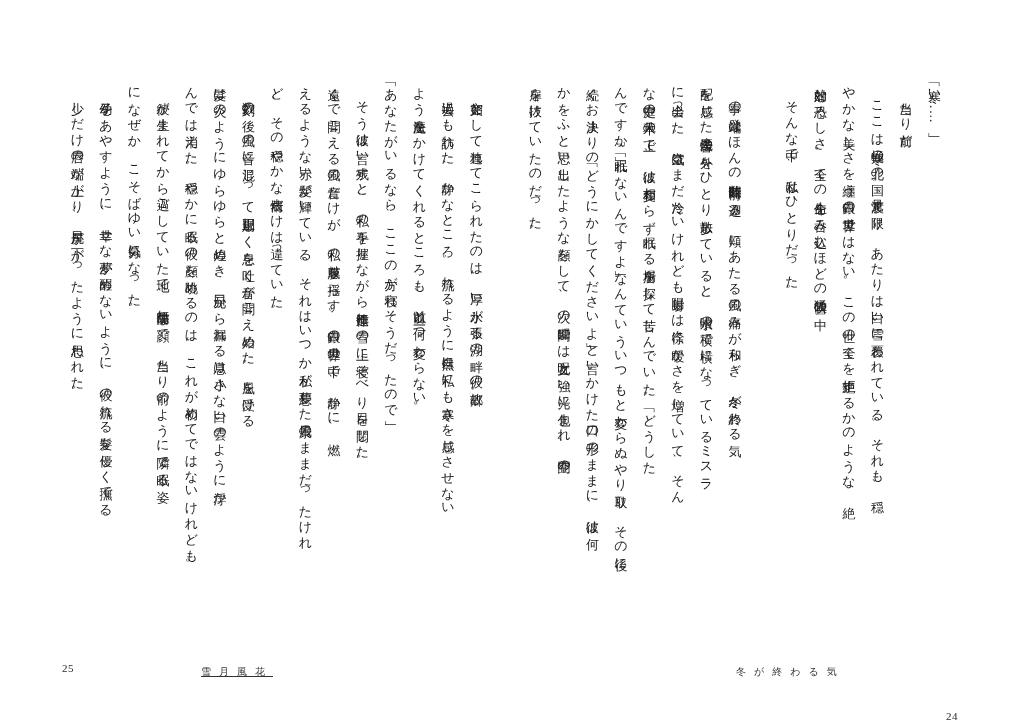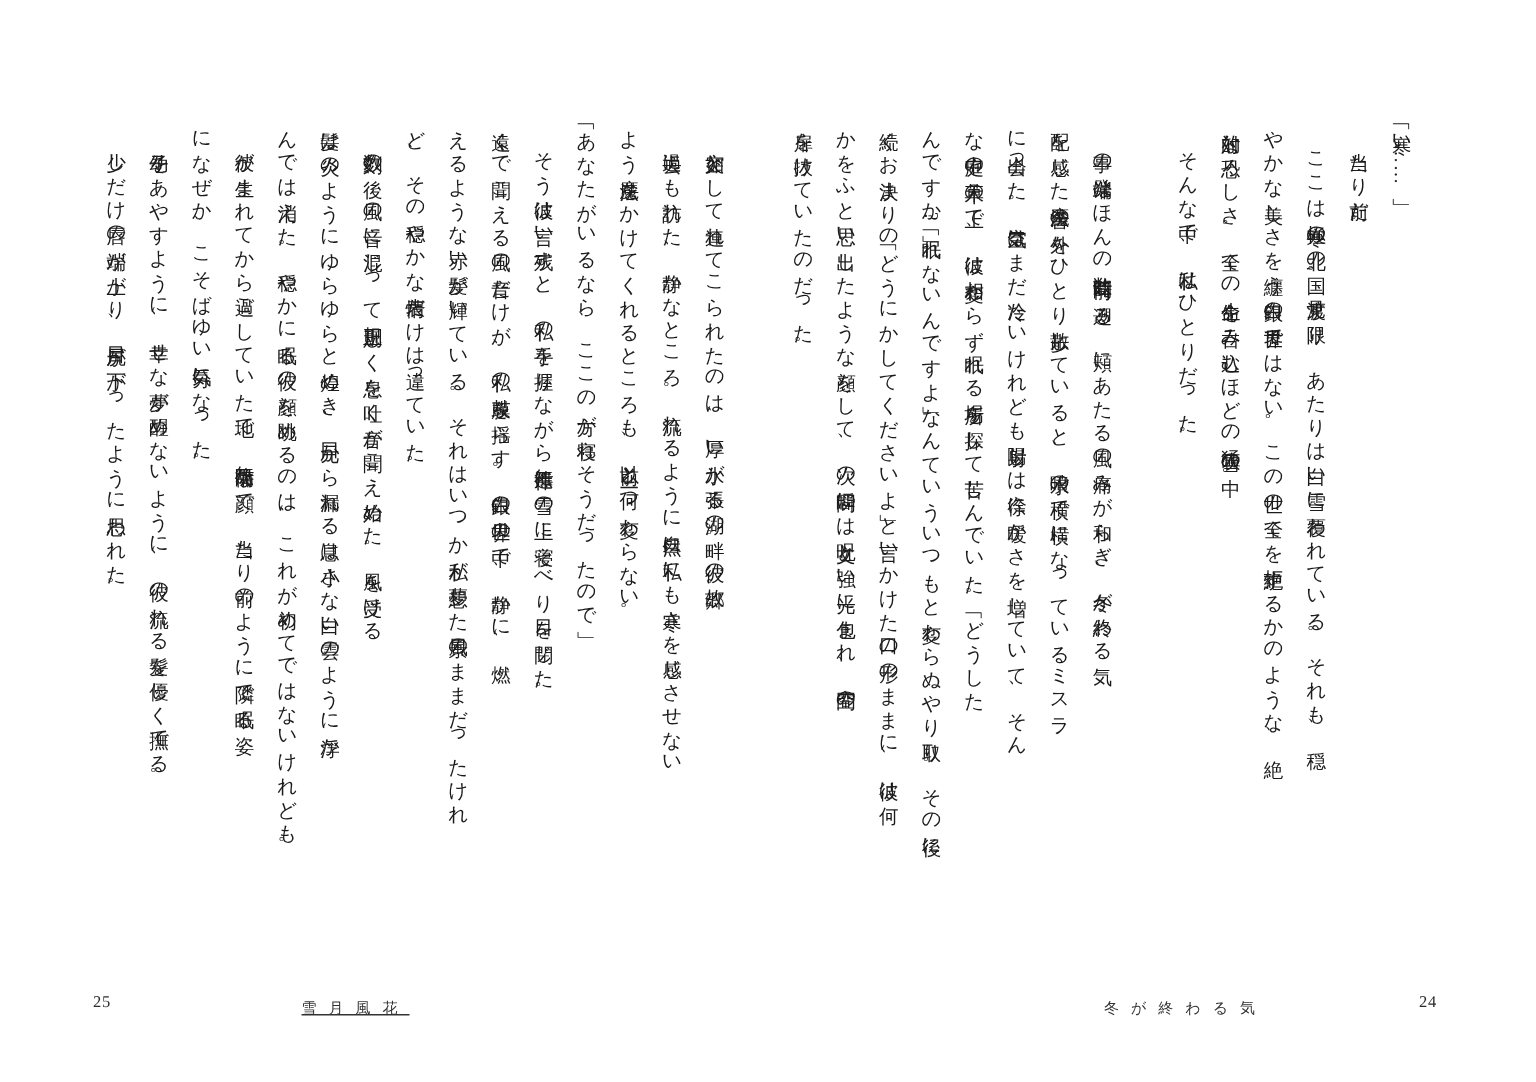--- a/index.html
+++ b/index.html
@@ -28,21 +28,21 @@
     color: #1b1b1b;
   }
   #right-text { left: 520px; }  
   #left-text  { left: 62px;  }  
   .line { white-space: nowrap; }
   .line.indent { text-indent: 14px; }       
   .line.blank::before { content: "\3000"; } 
 
   .footer { position: absolute; color: #2b2b2b; }
   .page-num { top: 662px; font-size: 11px; letter-spacing: 0.5px; }
-  #page-num-right { left: 946px; }
+  #page-num-right { left: 946px; margin-top: 48px; }
   #page-num-left  { left: 62px; }
   .running-title { top: 665px; font-size: 10px; letter-spacing: 8px; color: #333333; }
   #running-title-right { left: 736px; }
   #running-title-left  { left: 201px; text-decoration: underline; }
 </style>
 </head>
 <body>
 
 <div id="spread">
 

